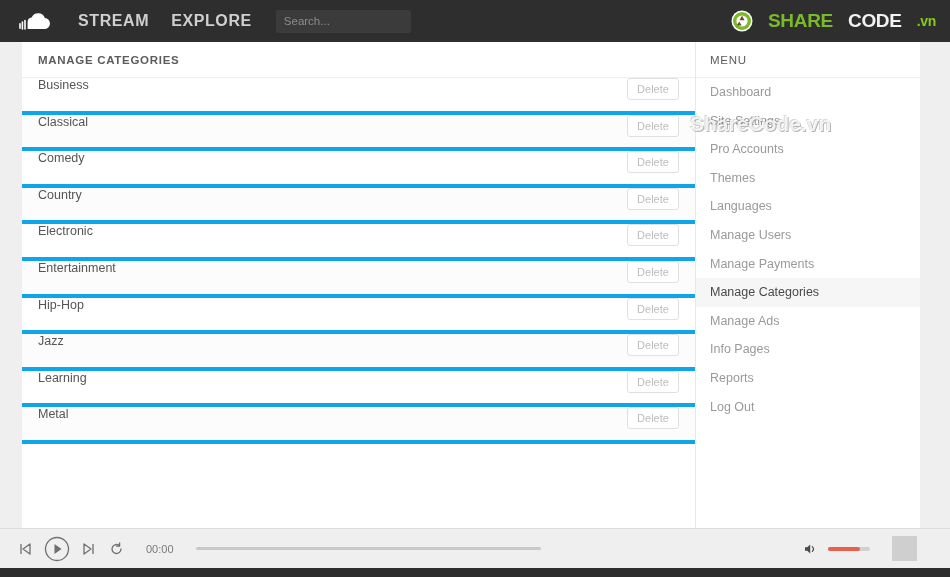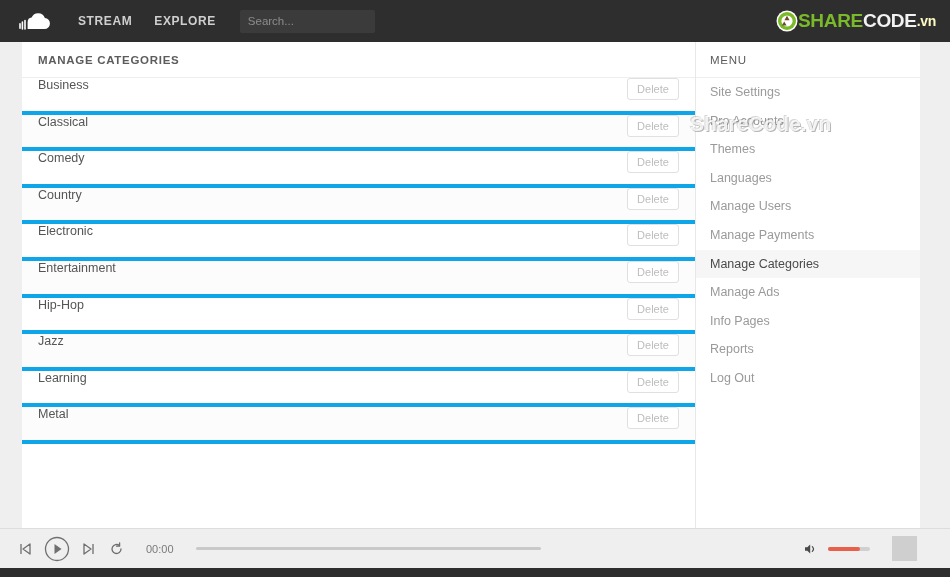--- a/index.html
+++ b/index.html
@@ -12,40 +12,40 @@
 
   .screen { position: relative; width: 950px; height: 577px; background: #efefef; }
 
   
   .topbar {
     position: absolute; top: 0; left: 0; width: 950px; height: 42px;
     background: #2e2e2e; display: flex; align-items: center;
   }
   .logo-wrap { margin-left: 18px; display: flex; align-items: center; }
   .nav-link {
-    color: #cfcfcf; font-size: 12px; font-weight: bold; letter-spacing: .6px;
+    color: #cfcfcf; font-size: 16px; font-weight: bold; letter-spacing: .6px;
     margin-left: 22px; text-decoration: none; white-space: nowrap;
   }
   .nav-link:first-of-type { margin-left: 24px; }
   .search-box {
     margin-left: 24px; width: 135px; height: 23px;
     background: #3b3b3b; border: none; border-radius: 2px;
     color: #bdbdbd; font-size: 11.5px; padding: 0 8px;
     font-family: "Liberation Sans", sans-serif;
   }
   .search-box::placeholder { color: #8d8d8d; }
 
   .brand {
     position: absolute; right: 14px; top: 8px;
     display: flex; align-items: center; height: 26px;
   }
-  .brand-text { font-size: 19px; font-weight: bold; letter-spacing: -.3px; font-family: "Liberation Sans", sans-serif; }
+  .brand-text { font-size: 19px; font-weight: bold; letter-spacing: -.3px; font-family: "Liberation Sans", sans-serif; margin-left: 15px; }
   .b-share { color: #7ab929; }
   .b-code  { color: #f2f2f2; }
-  .b-vn    { color: #fef9c3; font-size: 14px; }
+  .b-vn    { color: #84cc16; font-size: 14px; }
 
   
   .content {
     position: absolute; left: 22px; top: 42px;
     width: 674px; height: 486px;
     background: #ffffff; border-right: 1px solid #e8e8e8;
   }
   .panel-title {
     height: 36px; line-height: 36px; padding-left: 16px;
     font-size: 11.5px; font-weight: bold; color: #5c5c5c; letter-spacing: .7px;
@@ -211,20 +211,21 @@
         <div class="cat-row alt">
           <span class="cat-name">Metal</span>
           <button class="del-btn">Delete</button>
         </div>
       </div>
   </div>
 
   <div class="sidebar">
     <div class="menu-title">MENU</div>
     <div id="sidebar-list">
+        <div class="menu-item">Dashboard</div>
         <div class="menu-item">Site Settings</div>
         <div class="menu-item">Pro Accounts</div>
         <div class="menu-item">Themes</div>
         <div class="menu-item">Languages</div>
         <div class="menu-item">Manage Users</div>
         <div class="menu-item">Manage Payments</div>
         <div class="menu-item active">Manage Categories</div>
         <div class="menu-item">Manage Ads</div>
         <div class="menu-item">Info Pages</div>
         <div class="menu-item">Reports</div>

